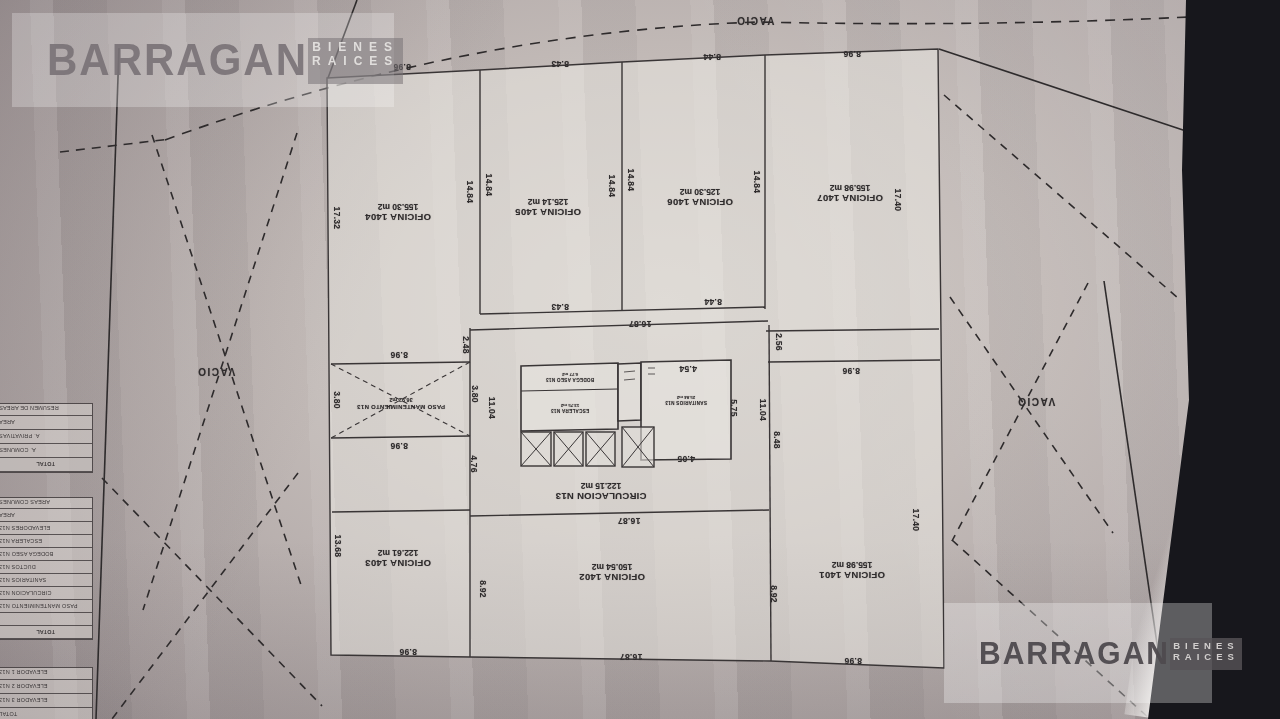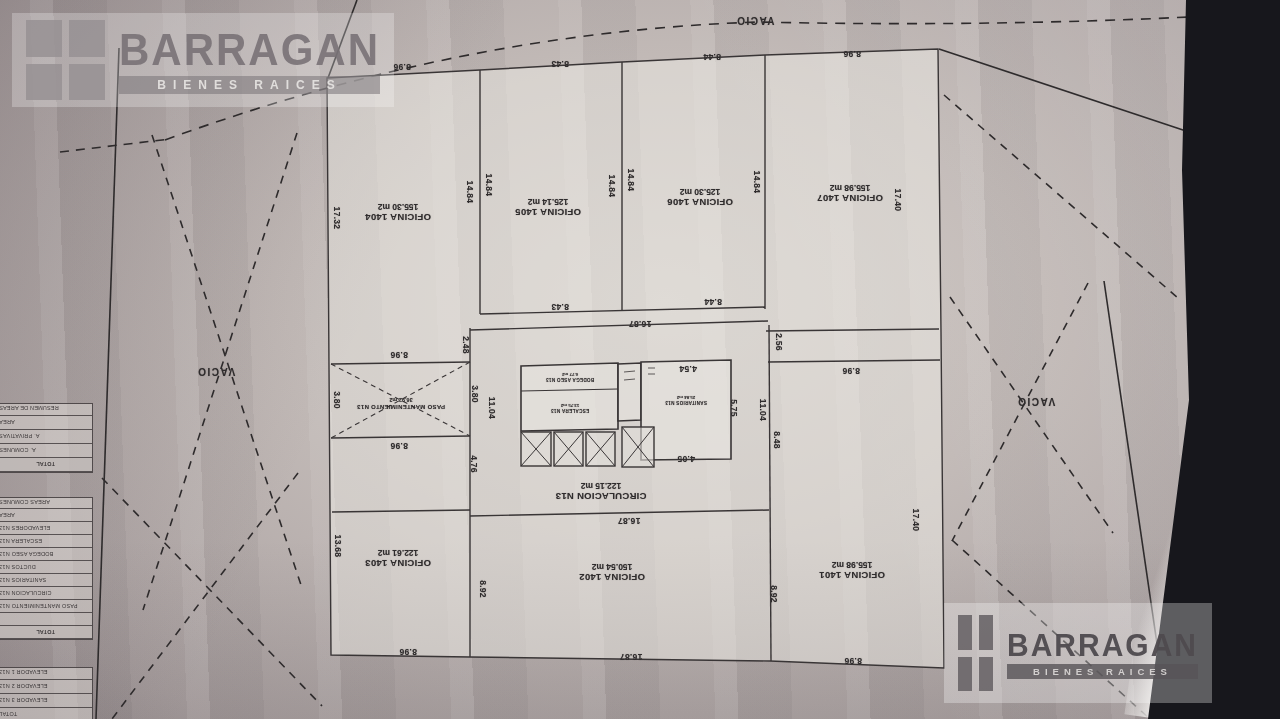--- a/index.html
+++ b/index.html
@@ -43,21 +43,21 @@
   .side-table{position:absolute;border:1px solid rgba(60,55,56,.85);
     background:rgba(216,211,208,.55);transform:rotate(180deg);}
   .side-table .tr{border-top:.5px solid rgba(60,55,56,.8);overflow:hidden;
     font-size:5.5px;color:#3b3738;display:flex;align-items:center;justify-content:flex-end;
     padding-right:3px;letter-spacing:.2px;}
   .side-table .tr.hd{font-weight:bold;justify-content:center;background:rgba(190,184,181,.6);}
   
   .logo{position:absolute;display:flex;align-items:center;gap:14px;padding:10px 14px;}
   .logo .win{display:grid;grid-template-columns:1fr 1fr;grid-template-rows:1fr 1fr;gap:7px;}
   .logo .win i{display:block;}
-  .logo .txt{display:flex;flex-direction:column;}
+  .logo .txt{display:flex;flex-direction:row;}
   .logo .nm{font-weight:bold;letter-spacing:2px;transform:scaleY(1.05);}
   .logo .sub{font-weight:bold;text-align:center;}
   #logo-tl{left:12px;top:13px;width:382px;height:94px;background:rgba(255,255,255,0.26);}
   #logo-tl .win{width:84px;height:80px;}
   #logo-tl .win i{background:rgba(150,144,147,0.85);}
   #logo-tl .nm{font-size:42px;color:rgba(118,112,116,0.88);}
   #logo-tl .sub{margin-top:2px;font-size:12px;letter-spacing:7px;color:rgba(232,229,227,0.9);
     background:rgba(120,115,118,0.55);padding:2px 4px;}
   #logo-br{left:944px;top:603px;width:268px;height:100px;background:rgba(255,255,255,0.30);}
   #logo-br .win{width:56px;height:76px;}

